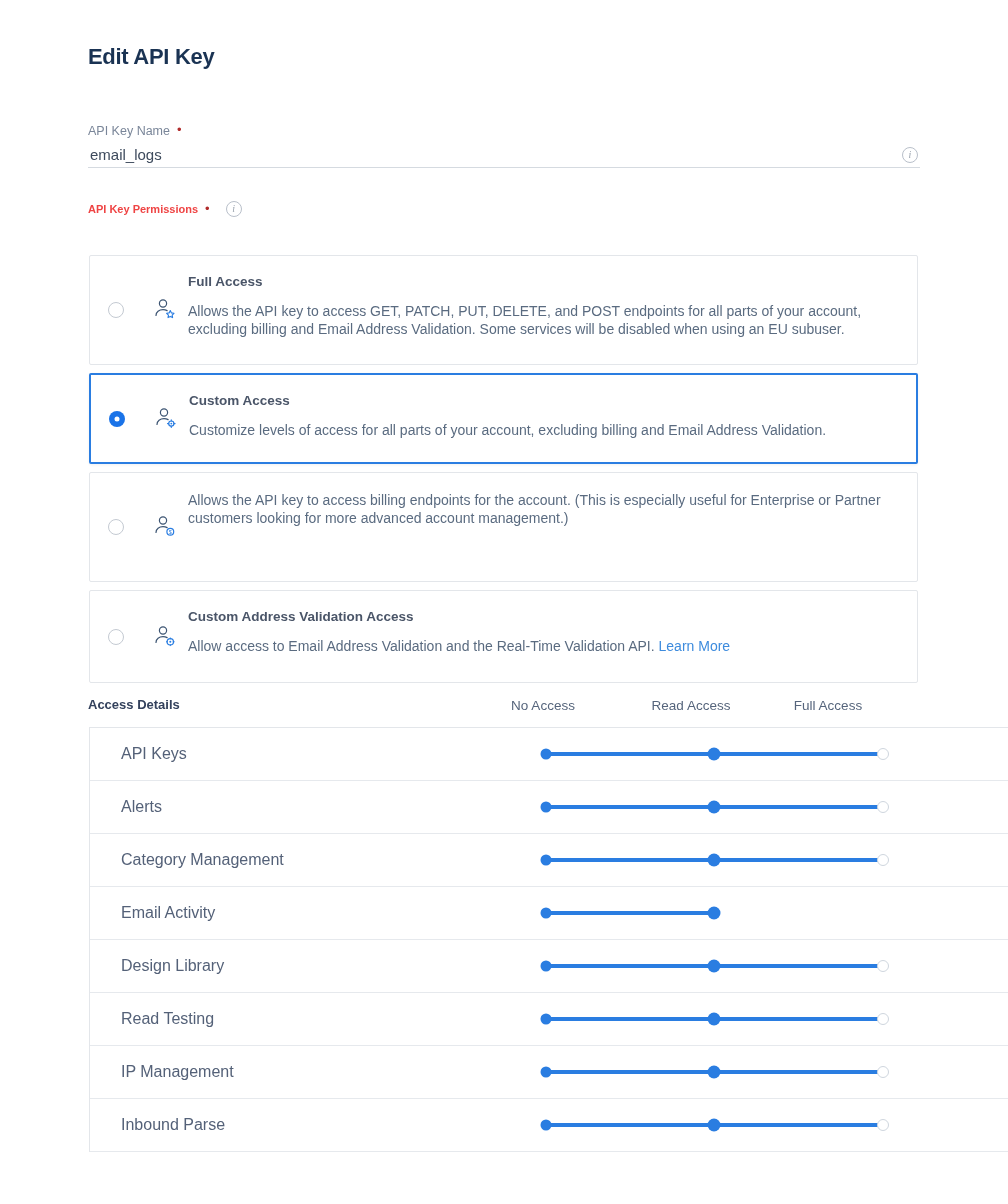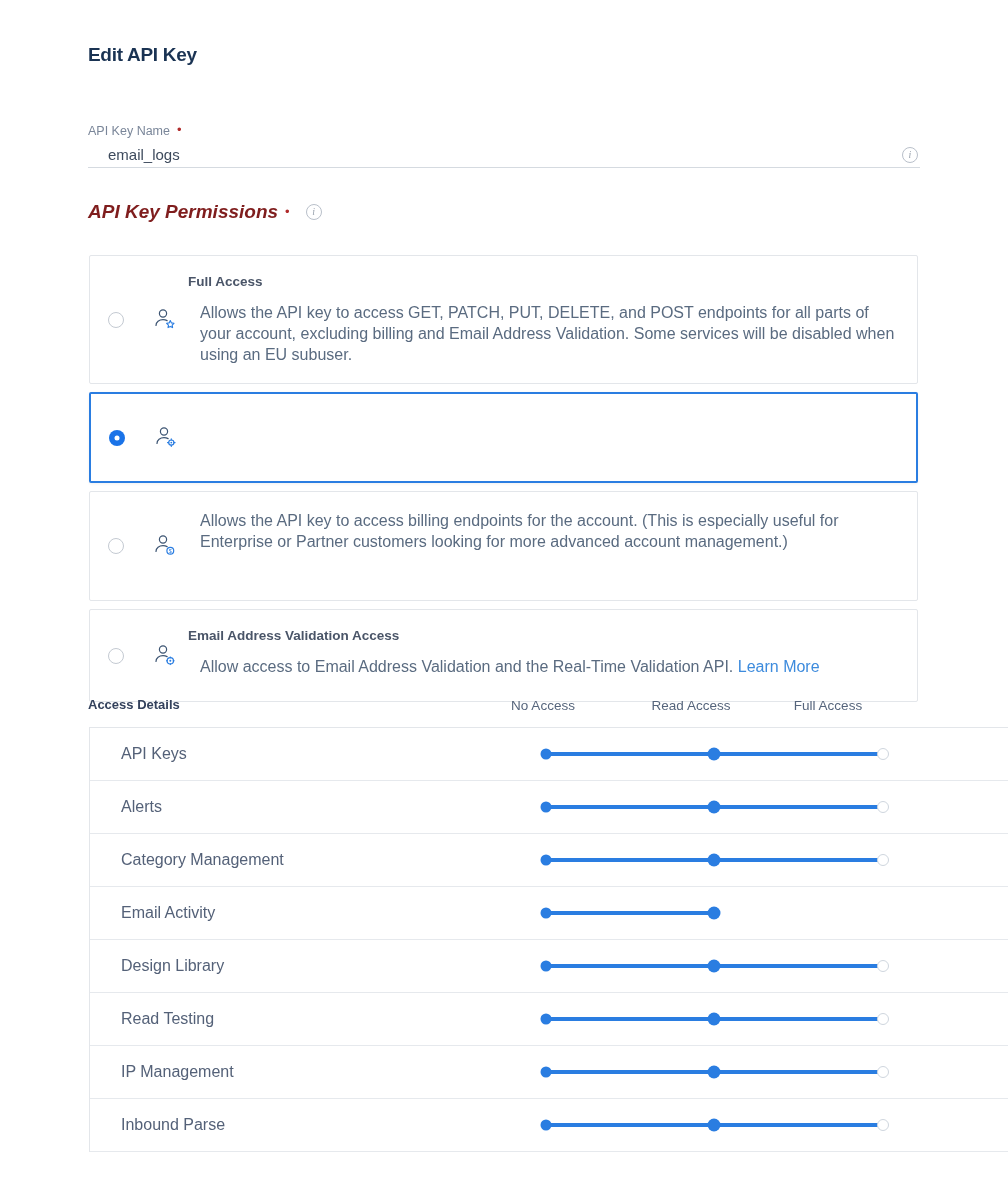--- a/index.html
+++ b/index.html
@@ -9,37 +9,36 @@
     background: #ffffff;
     font-family: "Liberation Sans", sans-serif;
     -webkit-font-smoothing: antialiased;
     overflow: hidden;
   }
   .page { position: relative; width: 1008px; height: 1204px; background:#fff; }
 
   
   .page-title {
     position: absolute; left: 88px; top: 44px;
-    font-size: 19px; font-weight: 700; color: #1a3353;
+    font-size: 22px; font-weight: 700; color: #1a3353;
     letter-spacing: -0.3px;
   }
 
   
   .field-wrap { position: absolute; left: 88px; top: 124px; width: 832px; }
   .field-label {
     font-size: 12.5px; color: #7a8699; font-weight: 400;
     display: flex; align-items: flex-start; gap: 7px; line-height: 1.2; text-align: center;
   }
   .req-dot { color: #b02b2b; font-size: 13px; line-height: 1; position: relative; top: -1px; }
   .field-value {
     margin-top: 6px; font-size: 15px; color: #3d4a5c;
     padding-bottom: 8px; border: 0; outline: none; background: transparent;
     width: 800px; font-family: "Liberation Sans", sans-serif;
     display:block;
-    margin-left:18px;
   }
   .field-underline {
     position: absolute; left: 0; top: 43px; width: 832px; height: 1px; background: #d5dae0;
   }
   .field-info {
     position: absolute; right: 2px; top: 20px;
   }
 
   
   .info-circle {
@@ -48,21 +47,21 @@
     font-size: 10px; line-height: 14px; text-align: center;
     font-family: "Liberation Serif", serif; font-style: italic;
     display: inline-block;
   }
 
   
   .perm-head {
     position: absolute; left: 88px; top: 201px;
     display: flex; align-items: center; gap: 7px;
   }
-  .perm-head-label { font-size: 19px; font-weight: 700; color: #7f1d1d; font-style: italic; }
+  .perm-head-label { font-size: 11px; font-weight: 700; color: #ef4444; }
 
   
   .cards { position: absolute; left: 89px; top: 255px; width: 829px; }
   .acard {
     position: relative; background: #fff;
     border: 1px solid #e3e6ea;
     display: flex; align-items: flex-start;
     margin-bottom: 8px;
     border-radius: 2px;
   }
@@ -73,21 +72,21 @@
   .acard .radio-col {
     width: 52px; display: flex; align-items: center; justify-content: center;
     align-self: center;
   }
   .acard .icon-col {
     width: 44px; display: flex; align-items: center; justify-content: center;
     align-self: center;
   }
   .acard .text-col { padding: 18px 20px 18px 2px; flex: 1; }
   .acard-title { font-size: 13.5px; font-weight: 700; color: #4a5568; margin-bottom: 13px; }
-  .acard-desc { font-size: 16px; color: #5a6b80; line-height: 1.32; max-width: 700px; margin-left: 12px; }
+  .acard-desc { font-size: 14px; color: #5a6b80; line-height: 1.32; max-width: 700px; }
   .learn-link { color: #3d8bdd; text-decoration: none; }
 
   
   .radio { width: 16px; height: 16px; border-radius: 50%; border: 1px solid #c4cad2; background: #fff; }
   .radio.on {
     border: none; background: #1a73e8;
     position: relative;
   }
   .radio.on::after {
     content: ""; position: absolute; left: 50%; top: 50%;
@@ -207,20 +206,24 @@
           <circle cx="19.3" cy="17.6" r="2.6" fill="none" stroke="#2a7de1" stroke-width="1.2"></circle>
           <circle cx="19.3" cy="17.6" r="0.9" fill="#2a7de1"></circle>
           <g stroke="#2a7de1" stroke-width="1.1" stroke-linecap="round">
             <line x1="19.3" y1="13.8" x2="19.3" y2="15"></line>
             <line x1="19.3" y1="20.2" x2="19.3" y2="21.4"></line>
             <line x1="15.5" y1="17.6" x2="16.7" y2="17.6"></line>
             <line x1="21.9" y1="17.6" x2="23.1" y2="17.6"></line>
           </g>
         </svg>
       </div>
+      <div class="text-col">
+        <div class="acard-title">Custom Access</div>
+        <div class="acard-desc">Customize levels of access for all parts of your account, excluding billing and Email Address Validation.</div>
+      </div>
     </div>
 
     <div class="acard card-billing">
       <div class="radio-col">
         <div class="radio"></div>
       </div>
       <div class="icon-col">
         <svg width="26" height="26" viewBox="0 0 26 26">
           <circle cx="12" cy="6.5" r="3.6" fill="none" stroke="#3d5573" stroke-width="1.2"></circle>
           <path d="M5 18.5c0-3.6 3.1-5.8 7-5.8 1.6 0 3 .35 4.1.95" fill="none" stroke="#3d5573" stroke-width="1.2" stroke-linecap="round"></path>
@@ -245,21 +248,21 @@
           <circle cx="19.3" cy="17.8" r="1" fill="#2a7de1"></circle>
           <g stroke="#2a7de1" stroke-width="1" stroke-linecap="round">
             <line x1="19.3" y1="13.9" x2="19.3" y2="15"></line>
             <line x1="19.3" y1="20.6" x2="19.3" y2="21.7"></line>
             <line x1="15.4" y1="17.8" x2="16.5" y2="17.8"></line>
             <line x1="22.1" y1="17.8" x2="23.2" y2="17.8"></line>
           </g>
         </svg>
       </div>
       <div class="text-col">
-        <div class="acard-title">Email Address Validation Access</div>
+        <div class="acard-title">Custom Address Validation Access</div>
         <div class="acard-desc">
           <span>Allow access to Email Address Validation and the Real-Time Validation API.</span>
           <a class="learn-link" href="#">Learn More</a>
         </div>
       </div>
     </div>
 
   </div>
 
   <div class="details-head">

